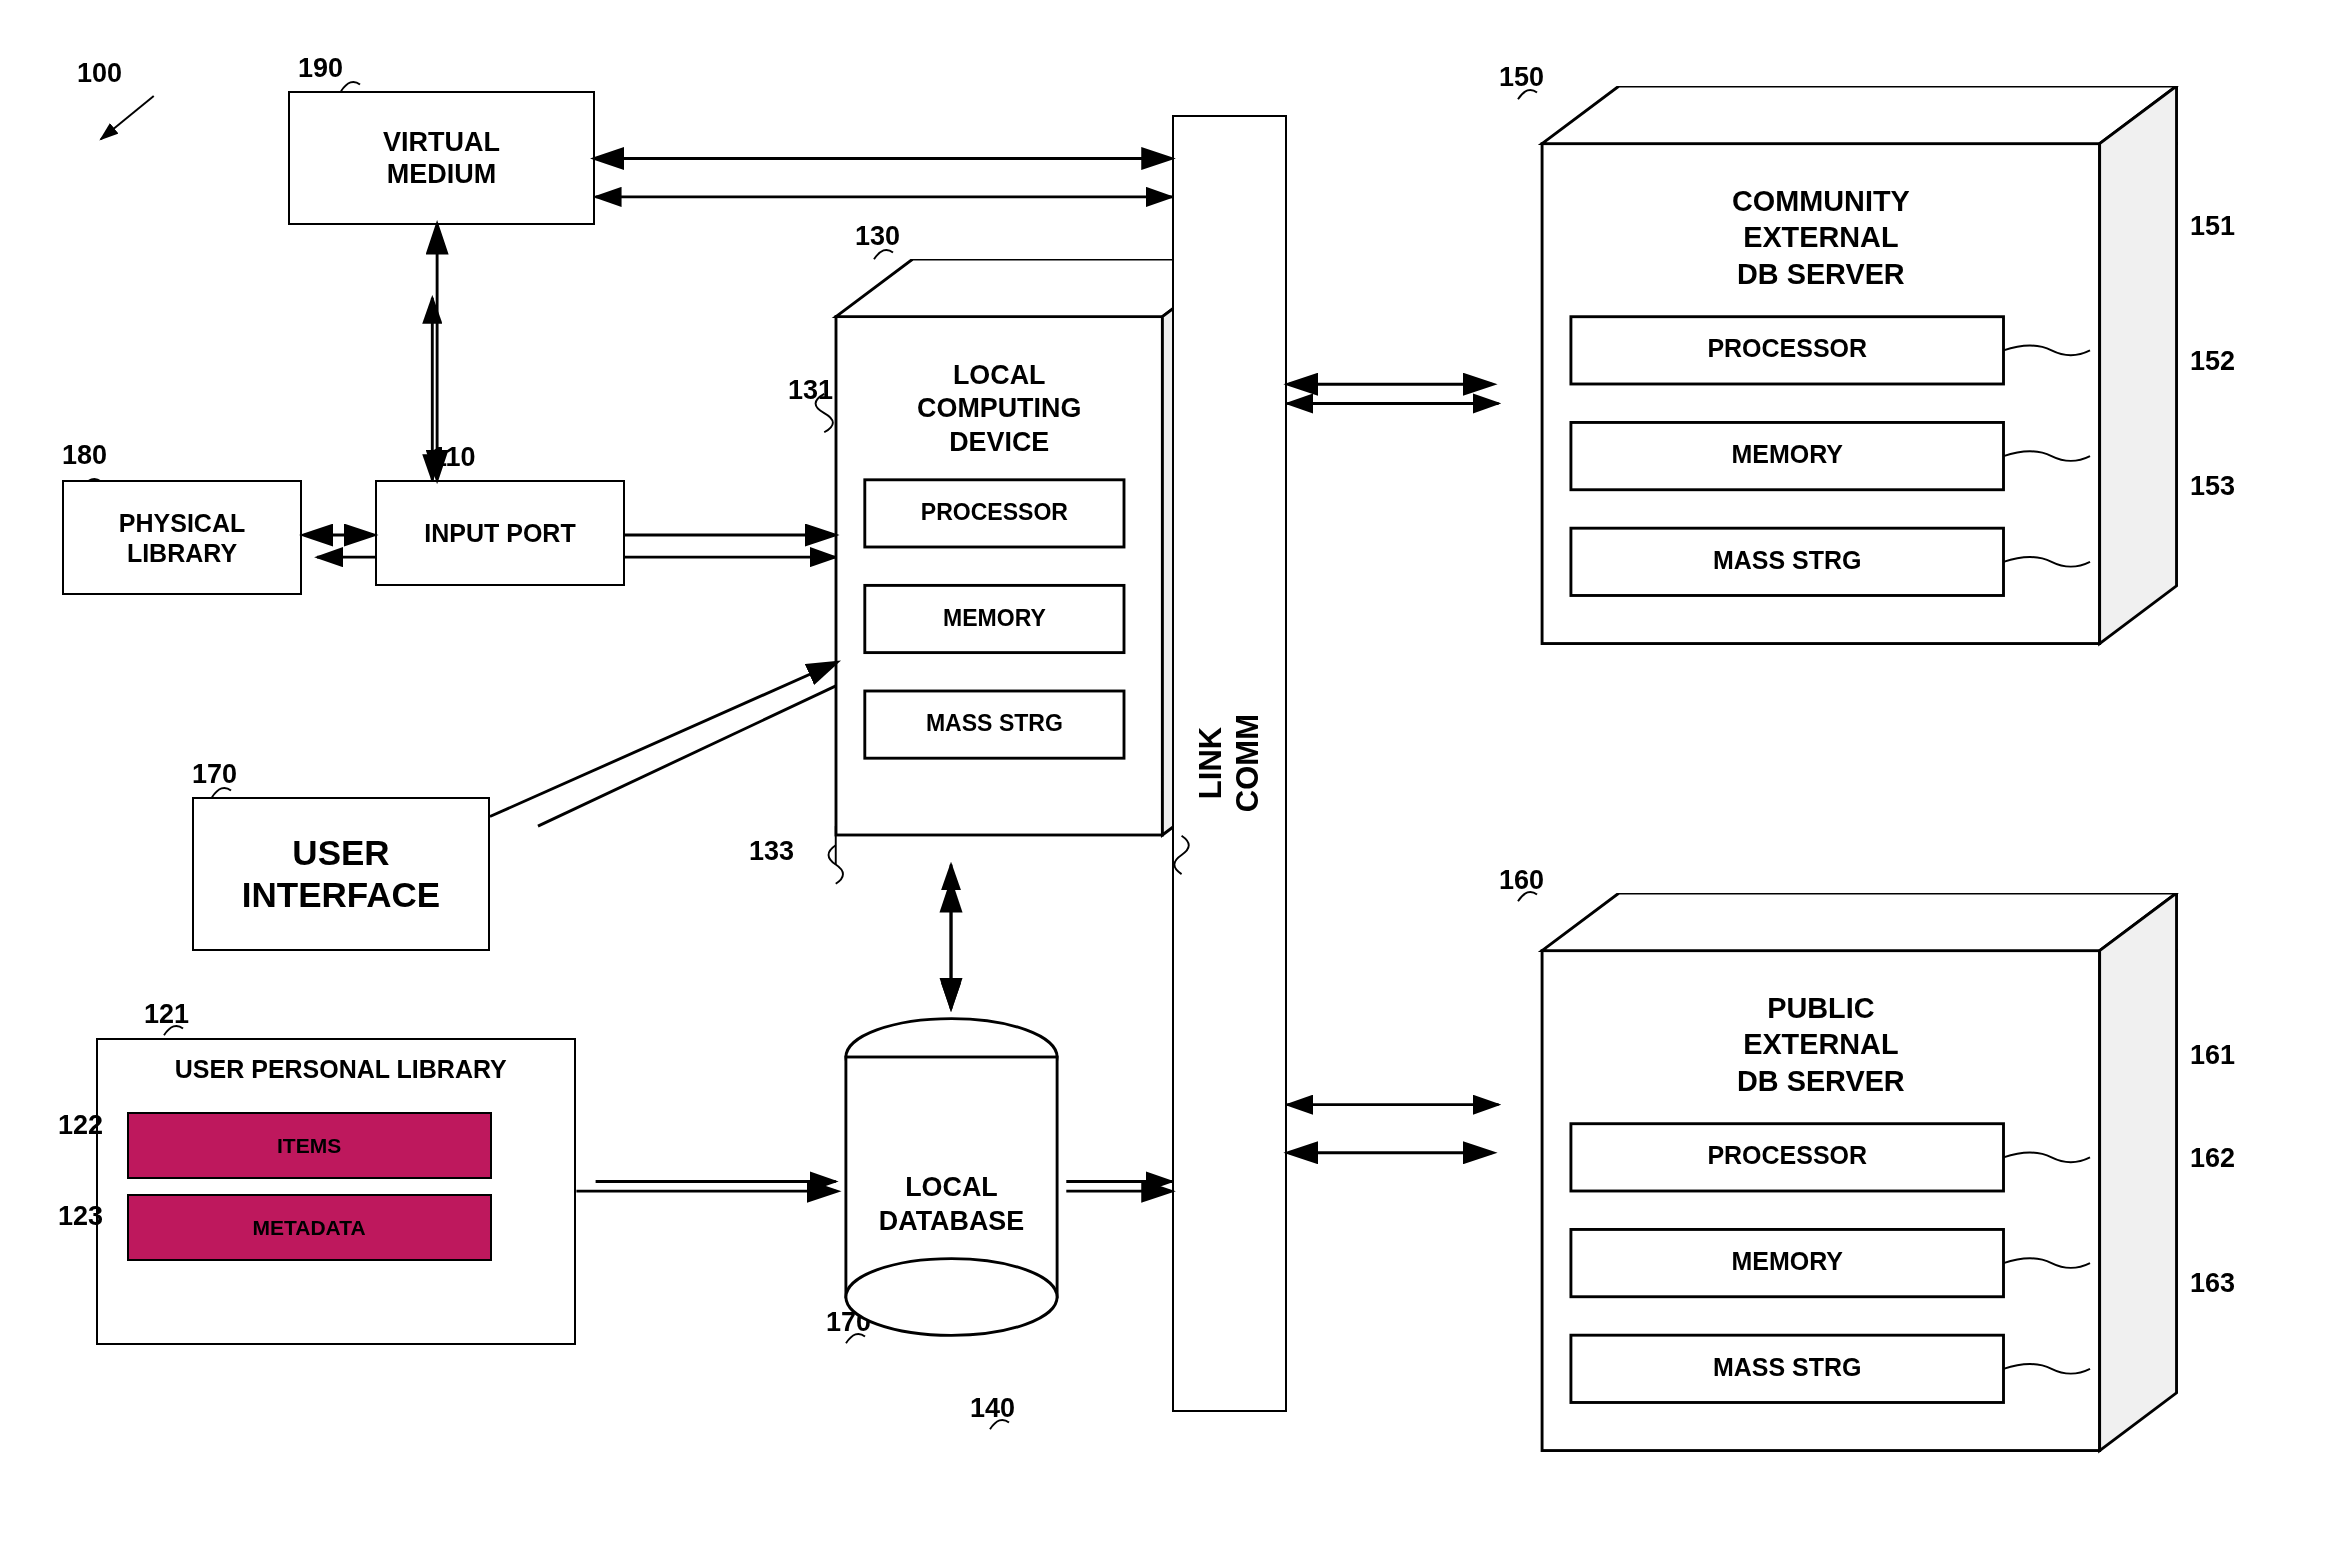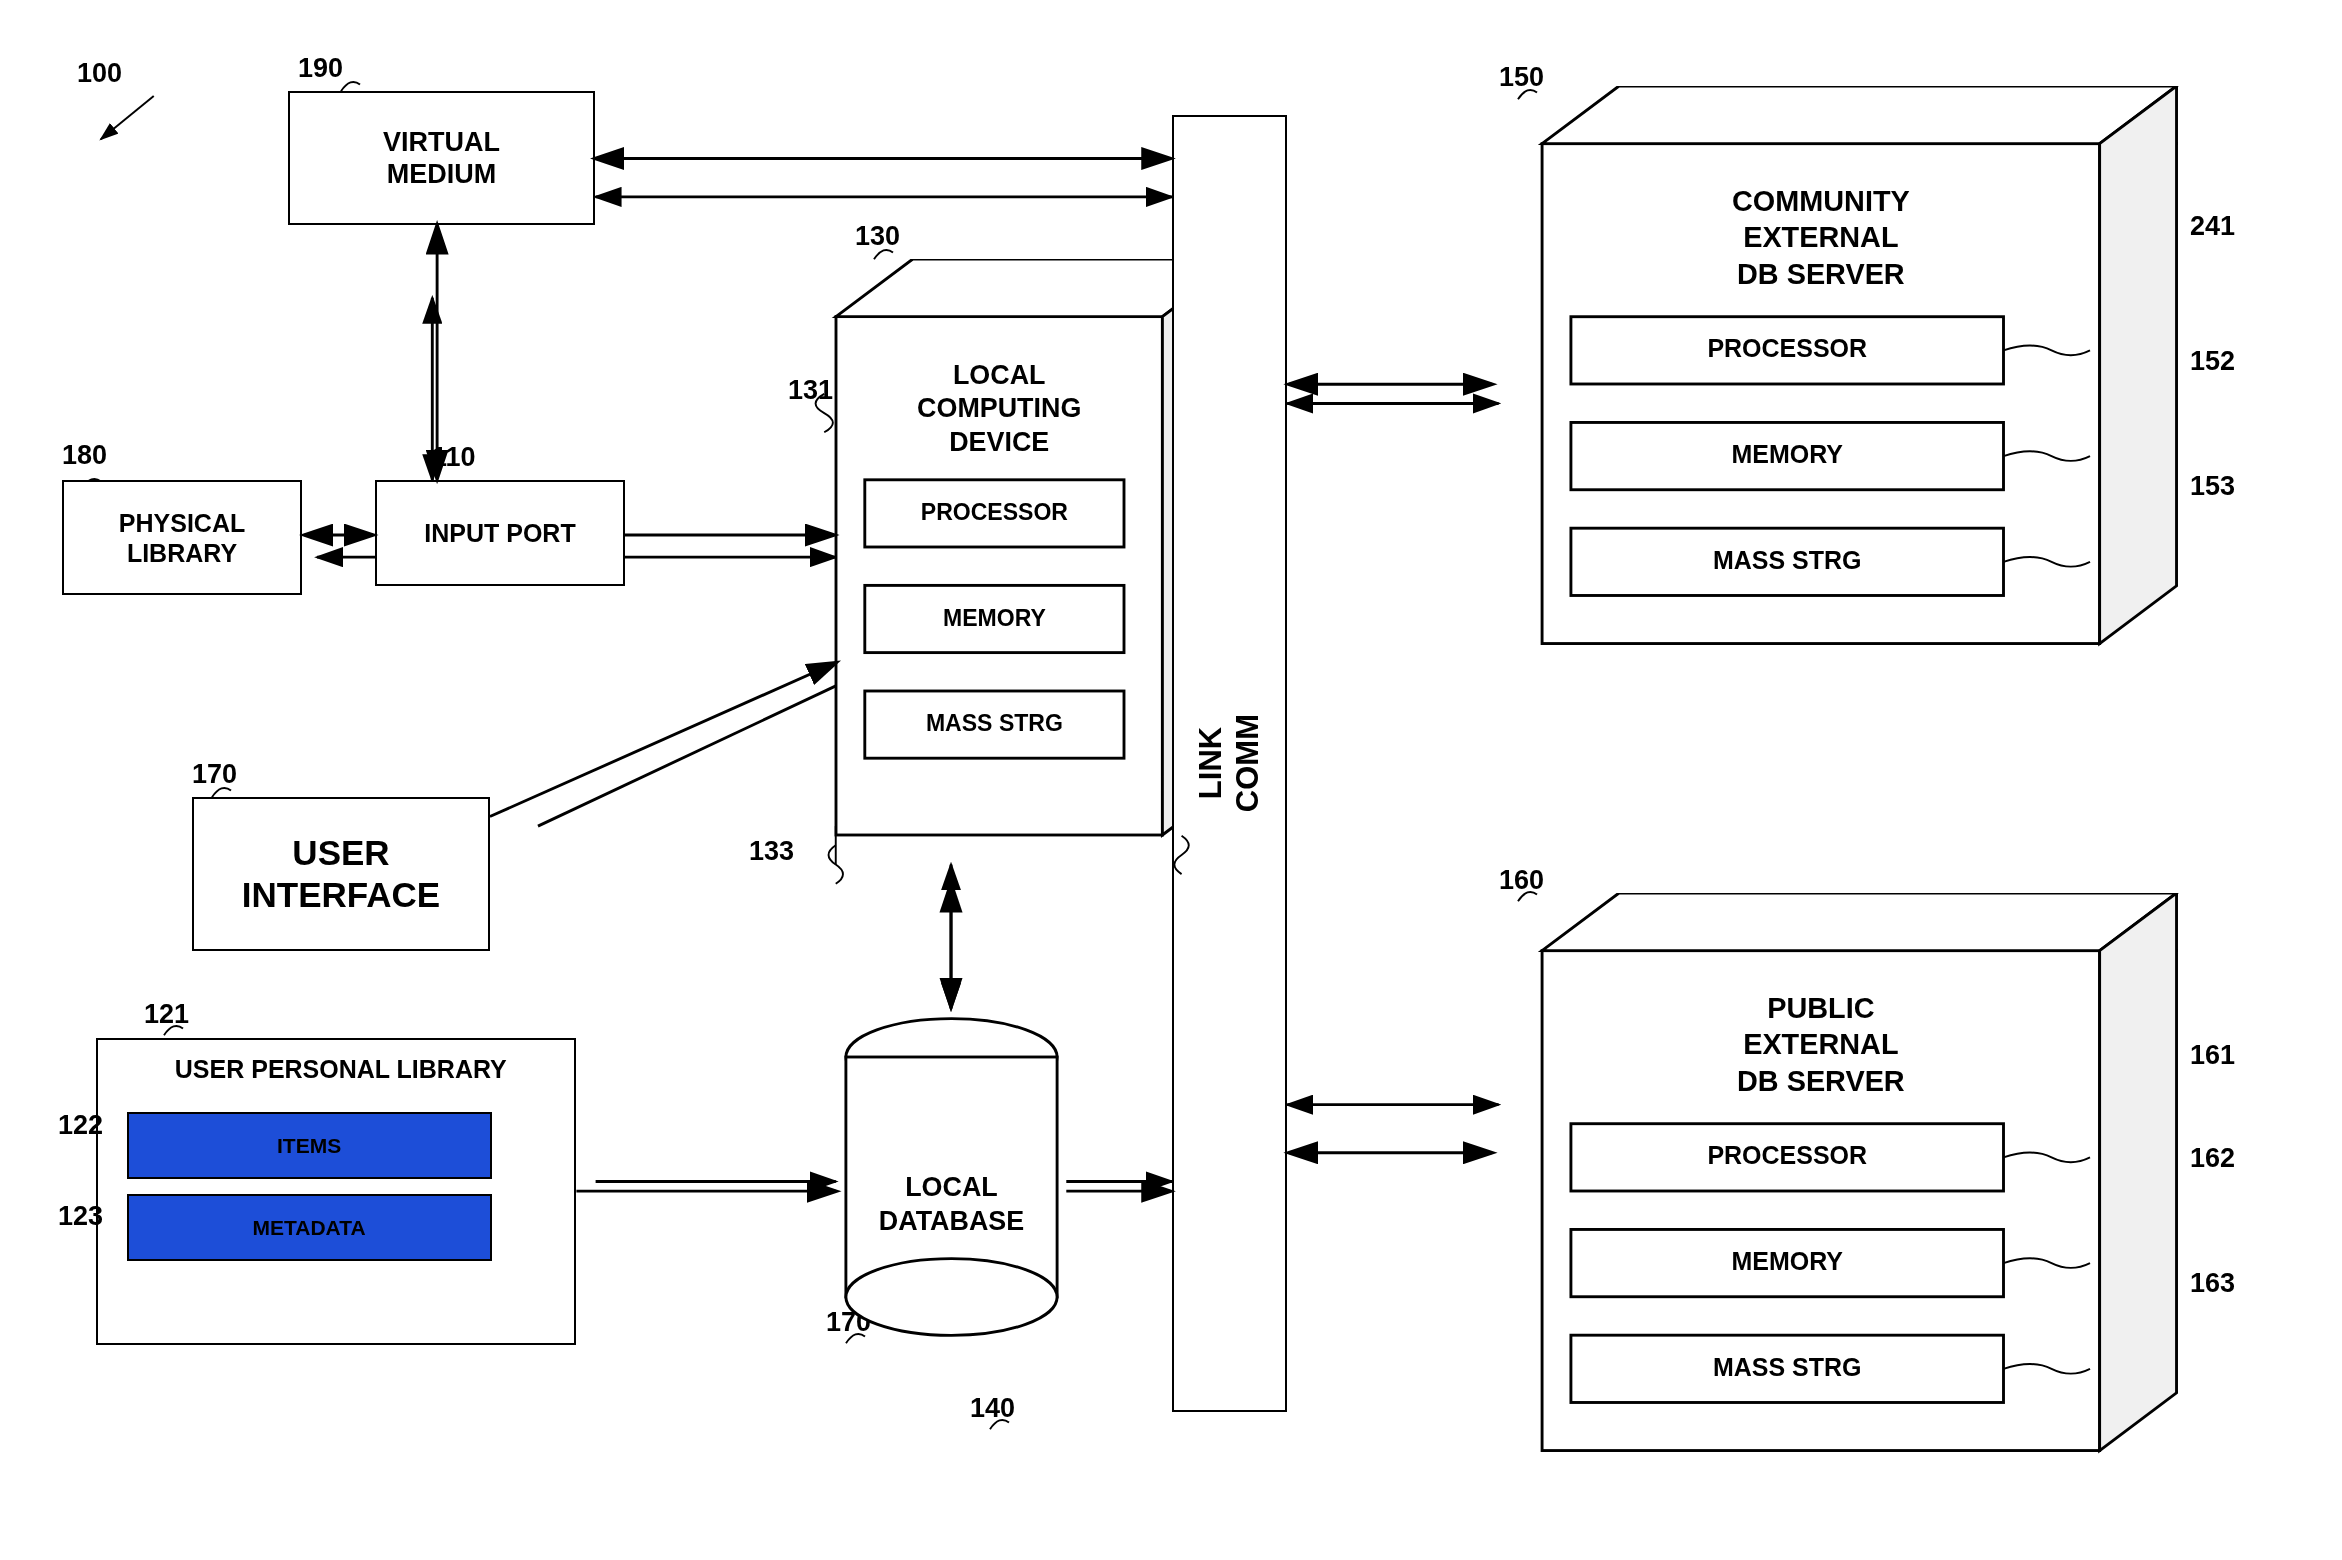--- a/index.html
+++ b/index.html
@@ -42,21 +42,21 @@
       position: absolute;
       top: 0;
       left: 0;
       width: 2342px;
       height: 1560px;
       pointer-events: none;
     }
     .sub-box {
       position: absolute;
       border: 2.9px solid #000;
-      background: #1d4ed8;
+      background: #be185d;
       display: flex;
       align-items: center;
       justify-content: center;
       text-align: center;
       font-size: 21px;
       font-weight: bold;
       font-family: Arial, sans-serif;
     }
   </style>
 </head>
@@ -218,21 +218,21 @@
 
   <div class="box" style="left:1172px; top:115px; width:115px; height:1297px; font-size:31px; writing-mode:horizontal-tb; border:2.9px solid #000;">
     <span style="white-space:pre-line; writing-mode:vertical-lr; text-orientation:mixed; transform:rotate(180deg); font-size:31px; font-weight:bold;">COMM
 LINK</span>
   </div>
 
   <div class="label-ref" style="left:1499px; top:62px;">150</div>
   <svg style="position:absolute;left:1513px;top:85px;" width="29" height="19" viewBox="0 0 30 20">
     <path d="M5,15 Q15,0 25,8" stroke="#000" stroke-width="2" fill="none"></path>
   </svg>
-  <div class="label-ref" style="left:2190px; top:211px;">241</div>
+  <div class="label-ref" style="left:2190px; top:211px;">151</div>
   <div class="label-ref" style="left:2190px; top:346px;">152</div>
   <div class="label-ref" style="left:2190px; top:471px;">153</div>
   <svg style="position:absolute;left:1494px;top:86px;" width="721" height="596" viewBox="0 0 750 620">
     <rect x="50" y="60" width="580" height="520" fill="#fff" stroke="#000" stroke-width="3"></rect>
     <polygon points="50,60 130,0 710,0 630,60" fill="#fff" stroke="#000" stroke-width="3"></polygon>
     <polygon points="630,60 710,0 710,520 630,580" fill="#f0f0f0" stroke="#000" stroke-width="3"></polygon>
     <text x="340" y="130" text-anchor="middle" font-size="30" font-weight="bold" font-family="Arial">COMMUNITY</text>
     <text x="340" y="168" text-anchor="middle" font-size="30" font-weight="bold" font-family="Arial">EXTERNAL</text>
     <text x="340" y="206" text-anchor="middle" font-size="30" font-weight="bold" font-family="Arial">DB SERVER</text>
 

